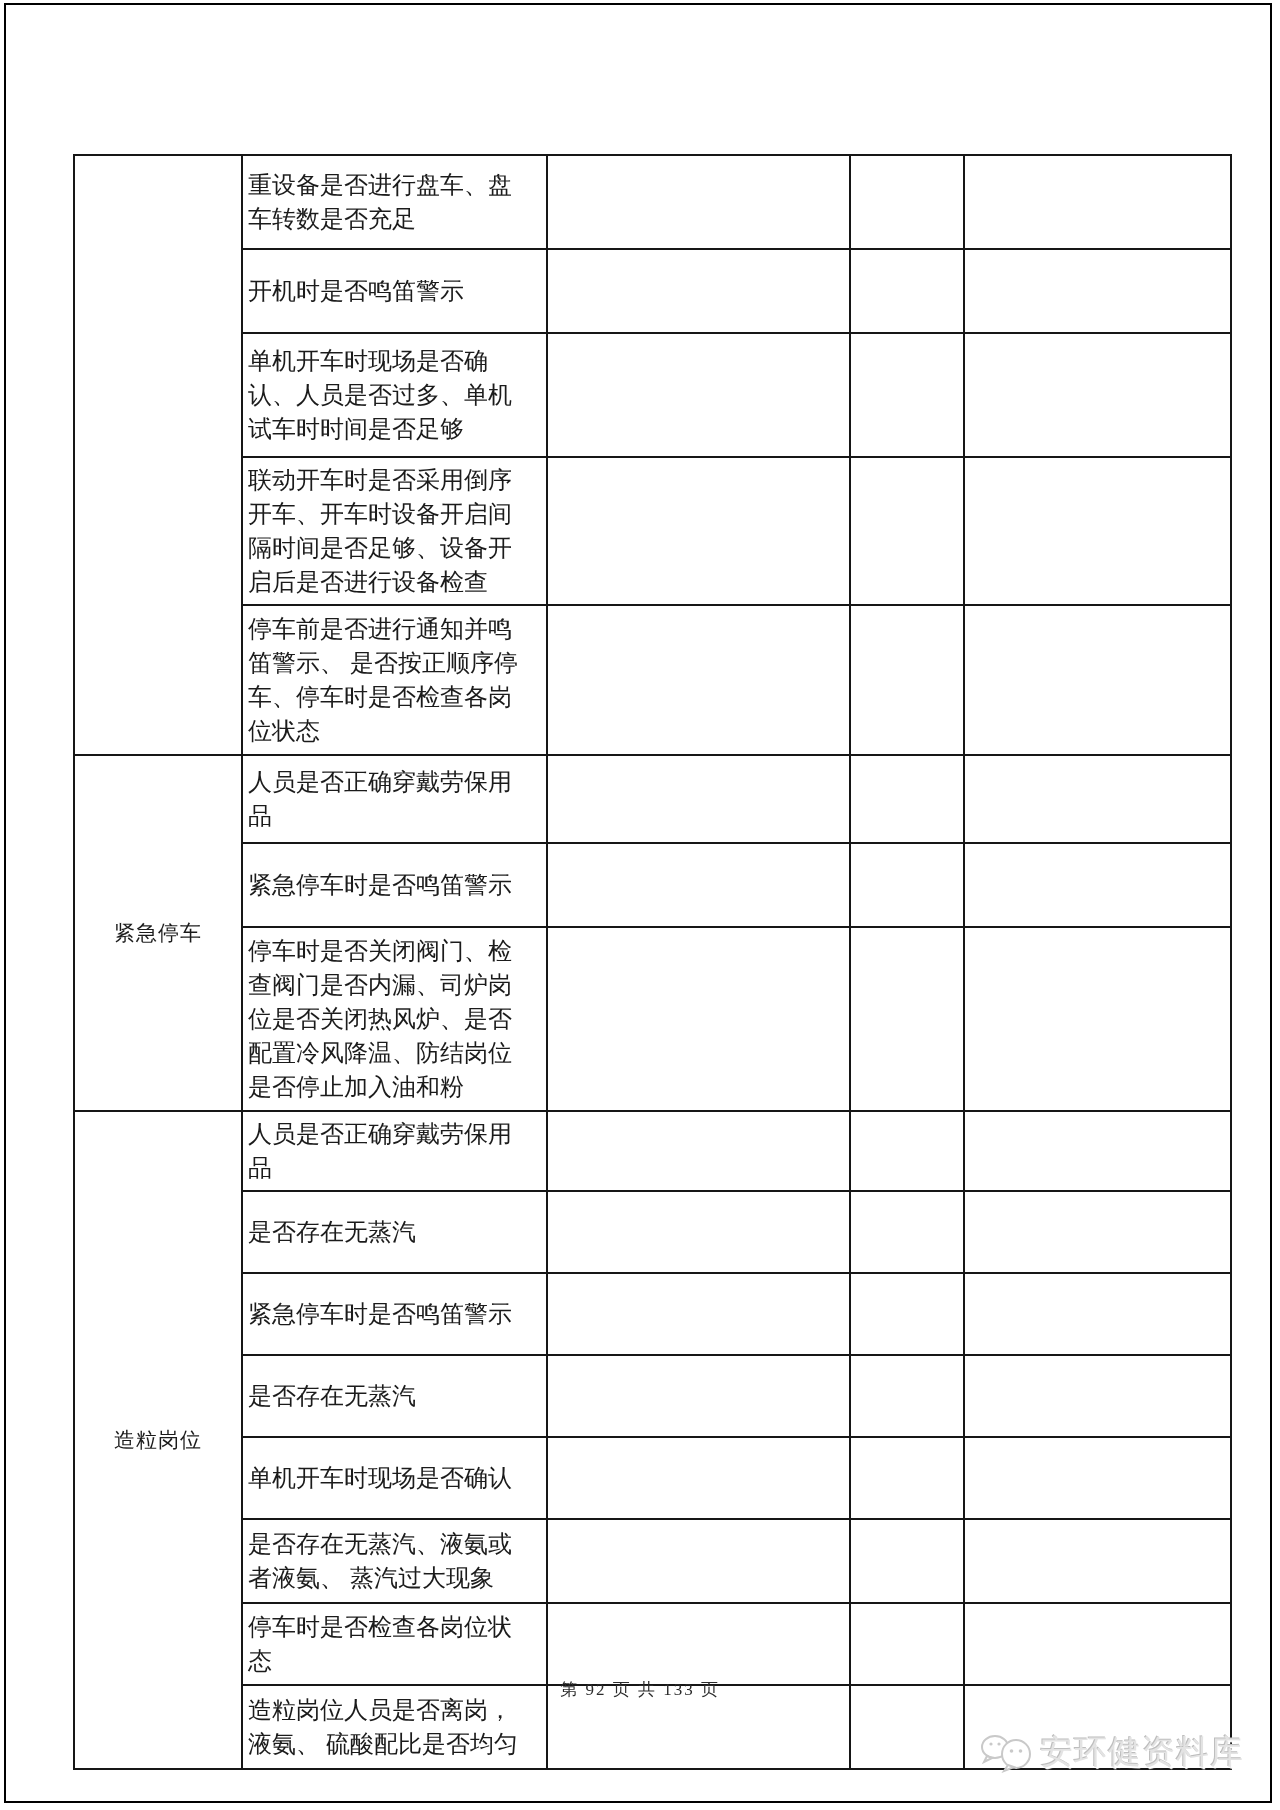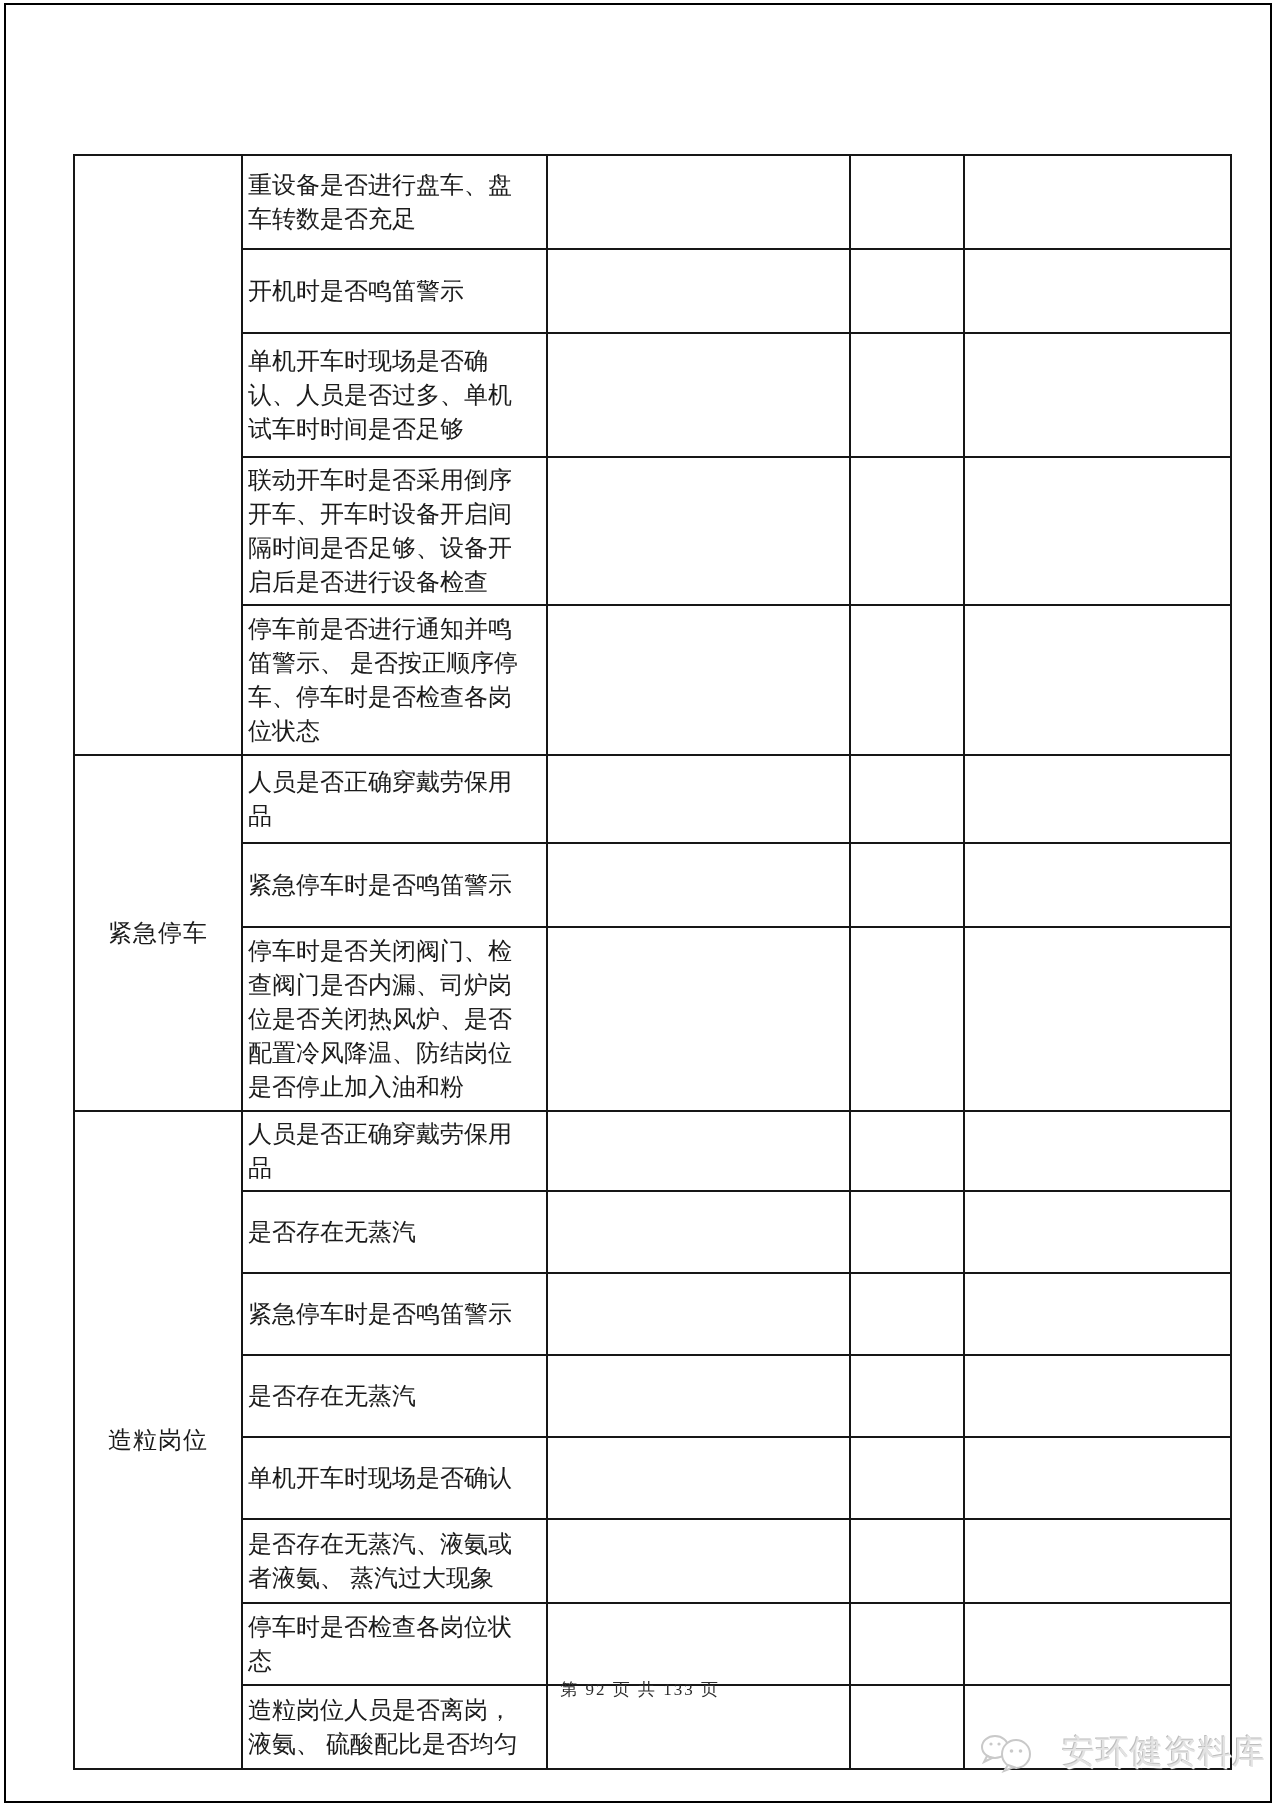--- a/index.html
+++ b/index.html
@@ -12,34 +12,34 @@
     position:absolute; left:4px; top:3px; width:1264px; height:1796px;
     border:2px solid #000;
   }
   table.checklist {
     position:absolute; left:73px; top:154px; width:1157px;
     border-collapse:collapse; table-layout:fixed;
   }
   table.checklist td { border:2px solid #161616; background:#fff; }
   td.cat {
     text-align:center; vertical-align:middle;
-    font-size:24px; color:#1b1b1b; letter-spacing:1px;
+    font-size:21px; color:#1b1b1b; letter-spacing:1px;
   }
   td.item {
     font-size:24px; line-height:34px; color:#1b1b1b;
     padding:3px 28px 3px 5px; vertical-align:middle; text-align:left;
     word-break:normal; line-break:strict;
   }
   .footer {
     position:absolute; top:1678px; left:0; width:100%;
     text-align:center; font-size:17px; color:#2b2b2b; letter-spacing:2px;
   }
   .watermark {
     position:absolute; top:1730px; left:978px;
-    display:flex; align-items:center; gap:22px;
+    display:flex; align-items:center; gap:0;
   }
   .wm-text {
     font-size:33px; color:#e3e3e3; letter-spacing:1px; white-space:nowrap;
     text-shadow:-1px -1px 0 #bdbdbd, 1px 1px 0 #ffffff, 2px 2px 1px #ffffff;
   }
   .wm-icon { flex:0 0 auto; }
 </style>
 </head>
 <body>
 

